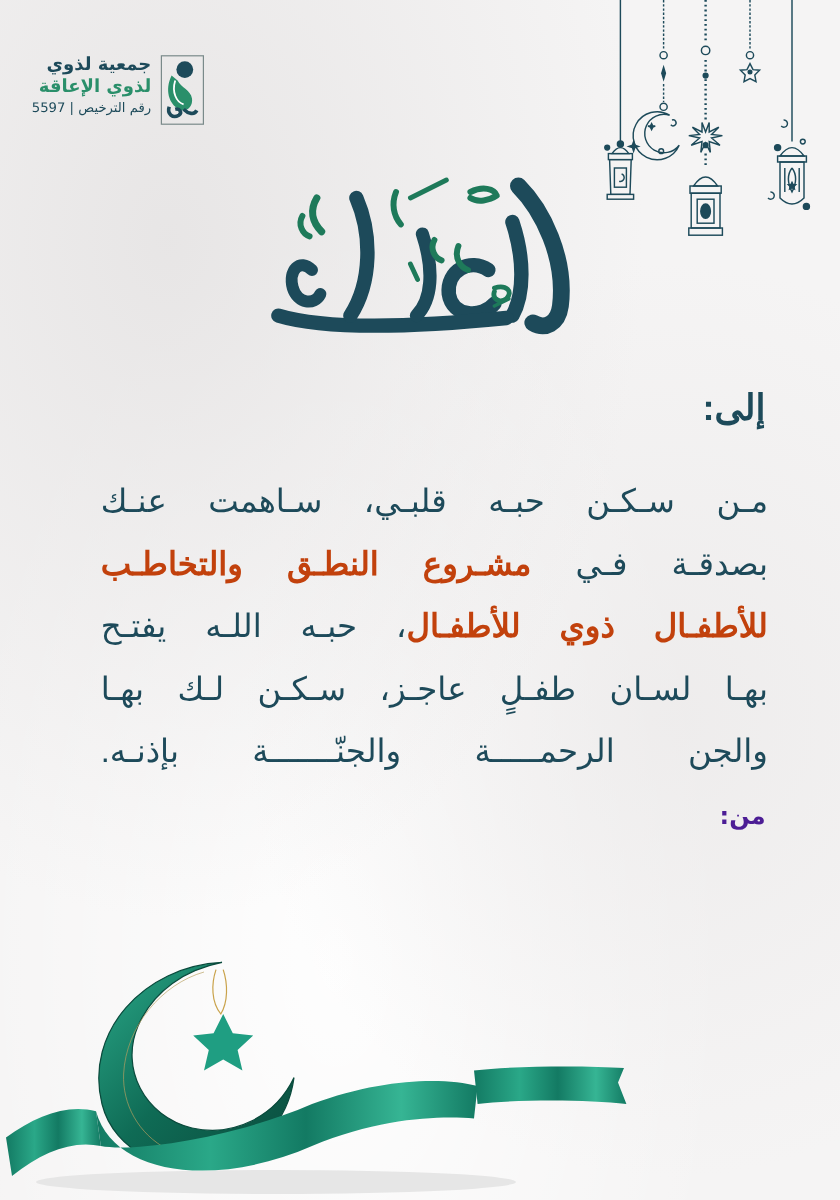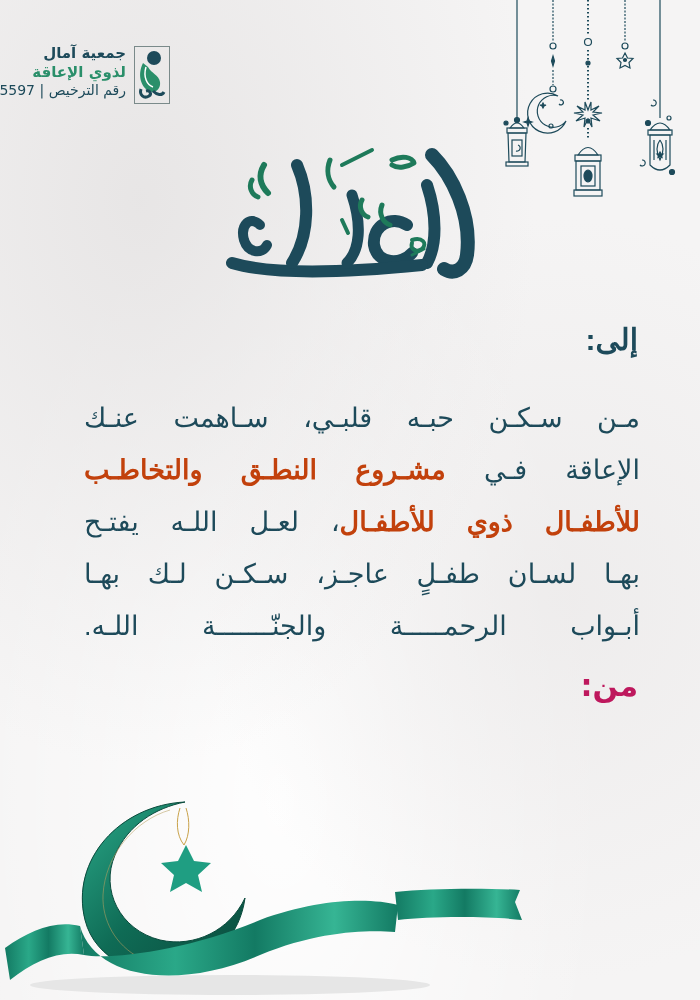--- a/index.html
+++ b/index.html
@@ -18,21 +18,21 @@
     }
     
     .logo { position: absolute; left: 28px; top: 44px; width: 142px; height: 64px; }
     .logo-mark {
       position: absolute; right: 0; top: 2px; width: 36px; height: 58px;
       border: 1.5px solid #7a8a8a; box-sizing: border-box;
     }
     .logo-text { position: absolute; right: 44px; top: 0; direction: rtl; text-align: right; white-space: nowrap; }
     .logo-name1 { font-family: "DejaVu Sans", sans-serif; font-weight: bold; font-size: 15px; color: #1d4a5a; line-height: 19px; }
     .logo-name2 { font-family: "DejaVu Sans", sans-serif; font-weight: bold; font-size: 15px; color: #2a8f6a; line-height: 19px; margin-left: 24px; }
-    .logo-license { font-family: "DejaVu Sans", sans-serif; font-size: 14px; color: #1d4a5a; line-height: 16px; }
+    .logo-license { font-family: "DejaVu Sans", sans-serif; font-size: 11px; color: #1d4a5a; line-height: 16px; }
 
     
     .lanterns { position: absolute; left: 490px; top: 0; width: 210px; height: 210px; }
 
     
     .title {
       position: absolute; left: 222px; top: 145px; width: 268px; height: 140px;
       direction: rtl; text-align: center;
     }
     .title-text {
@@ -41,21 +41,21 @@
       position: absolute; inset: 0; opacity: 0;
     }
 
     
     .label-to {
       position: absolute; right: 62px; top: 322px; direction: rtl;
       font-family: Liberation Sans, sans-serif; font-weight: bold; font-size: 30px; color: #1d4a5a;
     }
     .label-from {
       position: absolute; right: 62px; top: 668px; direction: rtl;
-      font-family: "DejaVu Sans", sans-serif; font-weight: bold; font-size: 30px; color: #be185d;
+      font-family: "DejaVu Sans", sans-serif; font-weight: bold; font-size: 20px; color: #4c1d95;
     }
 
     
     .message {
       position: absolute; left: 84px; width: 556px; top: 392px;
       direction: rtl; text-align: justify; text-align-last: justify;
       font-family: Liberation Sans, sans-serif; font-size: 27px; line-height: 52px;
       color: #1d4a5a;
     }
     .msg-line { display: block; text-align: justify; text-align-last: justify; white-space: nowrap; }
@@ -63,21 +63,21 @@
 
     .crescent { position: absolute; left: 0; top: 780px; width: 540px; height: 220px; }
   </style>
 </head>
 <body>
 
 <div class="bg-texture"></div>
 
 <div class="logo">
   <div class="logo-text">
-    <div class="logo-name1">جمعية آمال</div>
+    <div class="logo-name1">جمعية لذوي</div>
     <div class="logo-name2">لذوي الإعاقة</div>
     <div class="logo-license">رقم الترخيص | 5597</div>
   </div>
   <div class="logo-mark">
     <svg width="33" height="55" viewBox="0 0 33 55">
       <circle cx="19" cy="11" r="7" fill="#1d4a5a"></circle>
       <path d="M8 16 C2 28, 6 40, 14 44 C20 47, 26 42, 25 35 C24 28, 16 26, 13 20 Z" fill="#2a8f6a"></path>
       <path d="M11 20 C8 30, 12 38, 18 40" stroke="#ffffff" stroke-width="1.5" fill="none"></path>
       <path d="M6 42 C4 48, 9 52, 14 49 C17 47, 15 43, 11 44" stroke="#1d4a5a" stroke-width="3" fill="none"></path>
       <path d="M18 44 C22 48, 27 49, 29 45" stroke="#1d4a5a" stroke-width="3" fill="none"></path>
@@ -166,24 +166,24 @@
       <path d="M190 110 L202 104" stroke="#1e7a5a" stroke-width="3"></path>
     </g>
   </svg>
   <span class="title-text">إهداء</span>
 </div>
 
 <div class="label-to">إلى:</div>
 
 <div class="message">
   <span class="msg-line">مـن سـكـن حبـه قلبـي، سـاهمت عنـك</span>
-  <span class="msg-line"><span>الإعاقة فـي</span> <span class="hl">مشـروع النطـق والتخاطـب</span></span>
-  <span class="msg-line"><span class="hl">للأطفـال ذوي للأطفـال</span><span>، لعـل اللـه يفتـح</span></span>
+  <span class="msg-line"><span>بصدقـة فـي</span> <span class="hl">مشـروع النطـق والتخاطـب</span></span>
+  <span class="msg-line"><span class="hl">للأطفـال ذوي للأطفـال</span><span>، حبـه اللـه يفتـح</span></span>
   <span class="msg-line">بهـا لسـان طفـلٍ عاجـز، سـكـن لـك بهـا</span>
-  <span class="msg-line">أبـواب الرحمـــــة والجنّـــــــة اللـه.</span>
+  <span class="msg-line">والجن الرحمـــــة والجنّـــــــة بإذنـه.</span>
 </div>
 
 <div class="label-from">من:</div>
 
 <div class="crescent">
   <svg width="540" height="220" viewBox="0 0 540 220">
     <defs>
       <linearGradient id="rib" x1="0" y1="0" x2="1" y2="0">
         <stop offset="0" stop-color="#137a63"></stop>
         <stop offset="0.3" stop-color="#2aa888"></stop>

